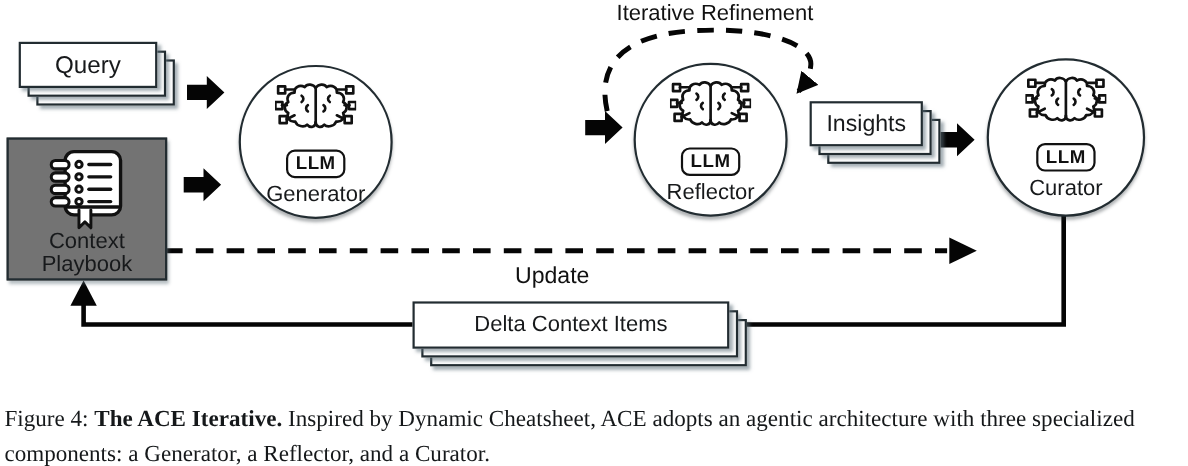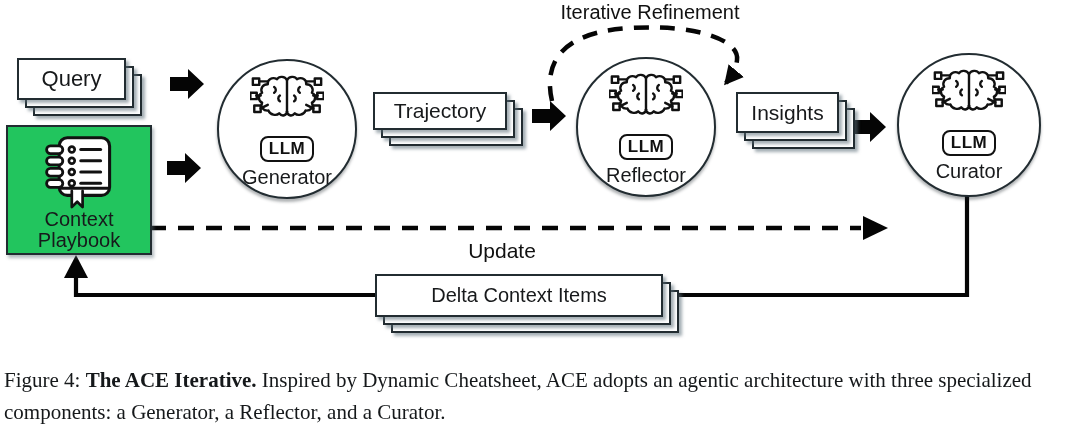--- a/index.html
+++ b/index.html
@@ -36,21 +36,21 @@
   .brain{width:74px;height:46px;display:block;}
   .llm-badge{
     margin-top:16px;border:2.6px solid #111;border-radius:8px;
     padding:0px 7px 1px 7px;font-weight:bold;font-size:17px;letter-spacing:.5px;color:#111;
     line-height:21px;background:#fff;
   }
   .agent-label{margin-top:4px;font-size:20px;color:#17191b;}
 
   
   .playbook{
-    position:absolute;background:#22c55e;border:2.4px solid #222c31;
+    position:absolute;background:#737373;border:2.4px solid #222c31;
     box-shadow:2px 3px 3px rgba(90,108,118,.45);
     display:flex;flex-direction:column;align-items:center;box-sizing:border-box;padding-top:8px;
   }
   .notebook{width:72px;height:74px;display:block;}
   .pb-label{font-size:20px;line-height:21px;text-align:center;color:#17191b;}
 
   .anno{position:absolute;font-size:20px;color:#111;text-align:center;white-space:nowrap;}
 
   .caption{
     position:absolute;left:4px;top:364px;width:1072px;
@@ -103,21 +103,21 @@
 
     <path d="M967 194 L967 295 L76 295 L76 276" fill="none" stroke="#050505" stroke-width="4.2"></path>
     <polygon points="76,255 64,278 88,278" fill="#050505"></polygon>
 
     <polygon points="170,77 188,77 188,69 204,84 188,99 188,91 170,91" fill="#050505"></polygon>
     <polygon points="167,161 185,161 185,153 201,168 185,183 185,175 167,175" fill="#050505"></polygon>
     <polygon points="532,109 550,109 550,101 566,116 550,131 550,123 532,123" fill="#050505"></polygon>
     <polygon points="852,120 870,120 870,112 886,127 870,142 870,134 852,134" fill="#050505"></polygon>
   </svg>
 
-  <div class="stack" style="left:17px;top:58px;width:109px;height:42px;">
+  <div class="stack" style="left:17px;top:38px;width:126px;height:42px;">
     <div class="layer off2"></div>
     <div class="layer off1"></div>
     <div class="card">
       <span class="card-label fs22">Query</span>
     </div>
   </div>
 
   <div class="playbook" style="left:6px;top:125px;width:146px;height:130px;">
     <svg class="notebook" viewBox="0 0 80 82">
       <g fill="none" stroke="#111" stroke-width="3.4" stroke-linecap="round" stroke-linejoin="round">
@@ -145,27 +145,20 @@
   </div>
 
   <div class="agent" style="left:217px;top:59px;width:140px;height:140px;">
     <svg class="brain">
         <use href="#brain-sym"></use>
       </svg>
     <div class="llm-badge">LLM</div>
     <div class="agent-label">Generator</div>
   </div>
 
-  <div class="stack" style="left:373px;top:92px;width:134px;height:38px;">
-    <div class="layer off2"></div>
-    <div class="layer off1"></div>
-    <div class="card">
-      <span class="card-label">Trajectory</span>
-    </div>
-  </div>
 
   <div class="agent" style="left:576px;top:57px;width:140px;height:140px;">
     <svg class="brain">
         <use href="#brain-sym"></use>
       </svg>
     <div class="llm-badge">LLM</div>
     <div class="agent-label">Reflector</div>
   </div>
 
   <div class="stack" style="left:724px;top:92px;width:103px;height:41px;margin-left:12px;">

